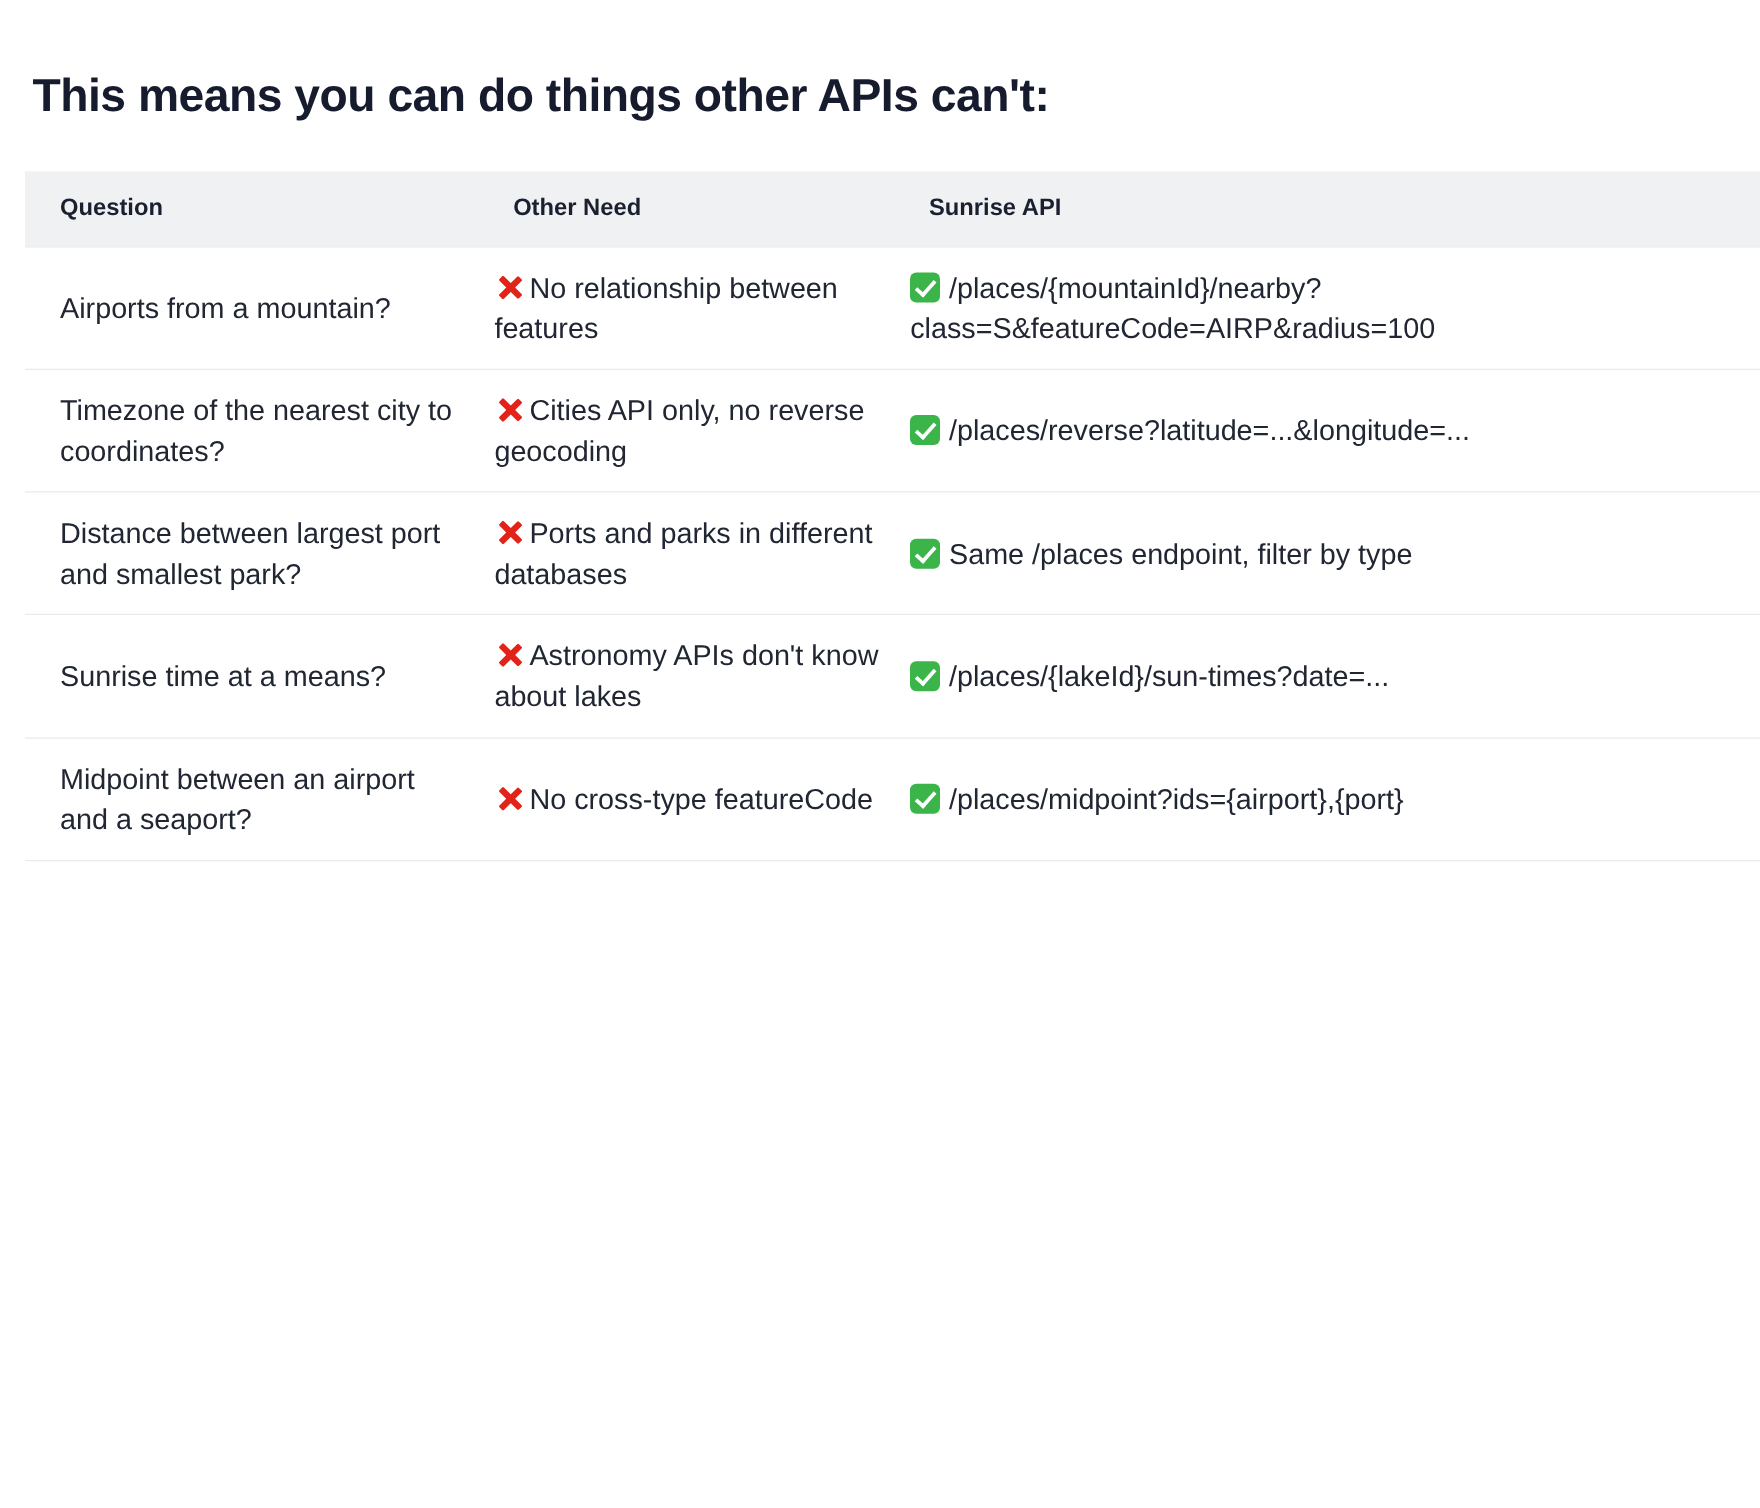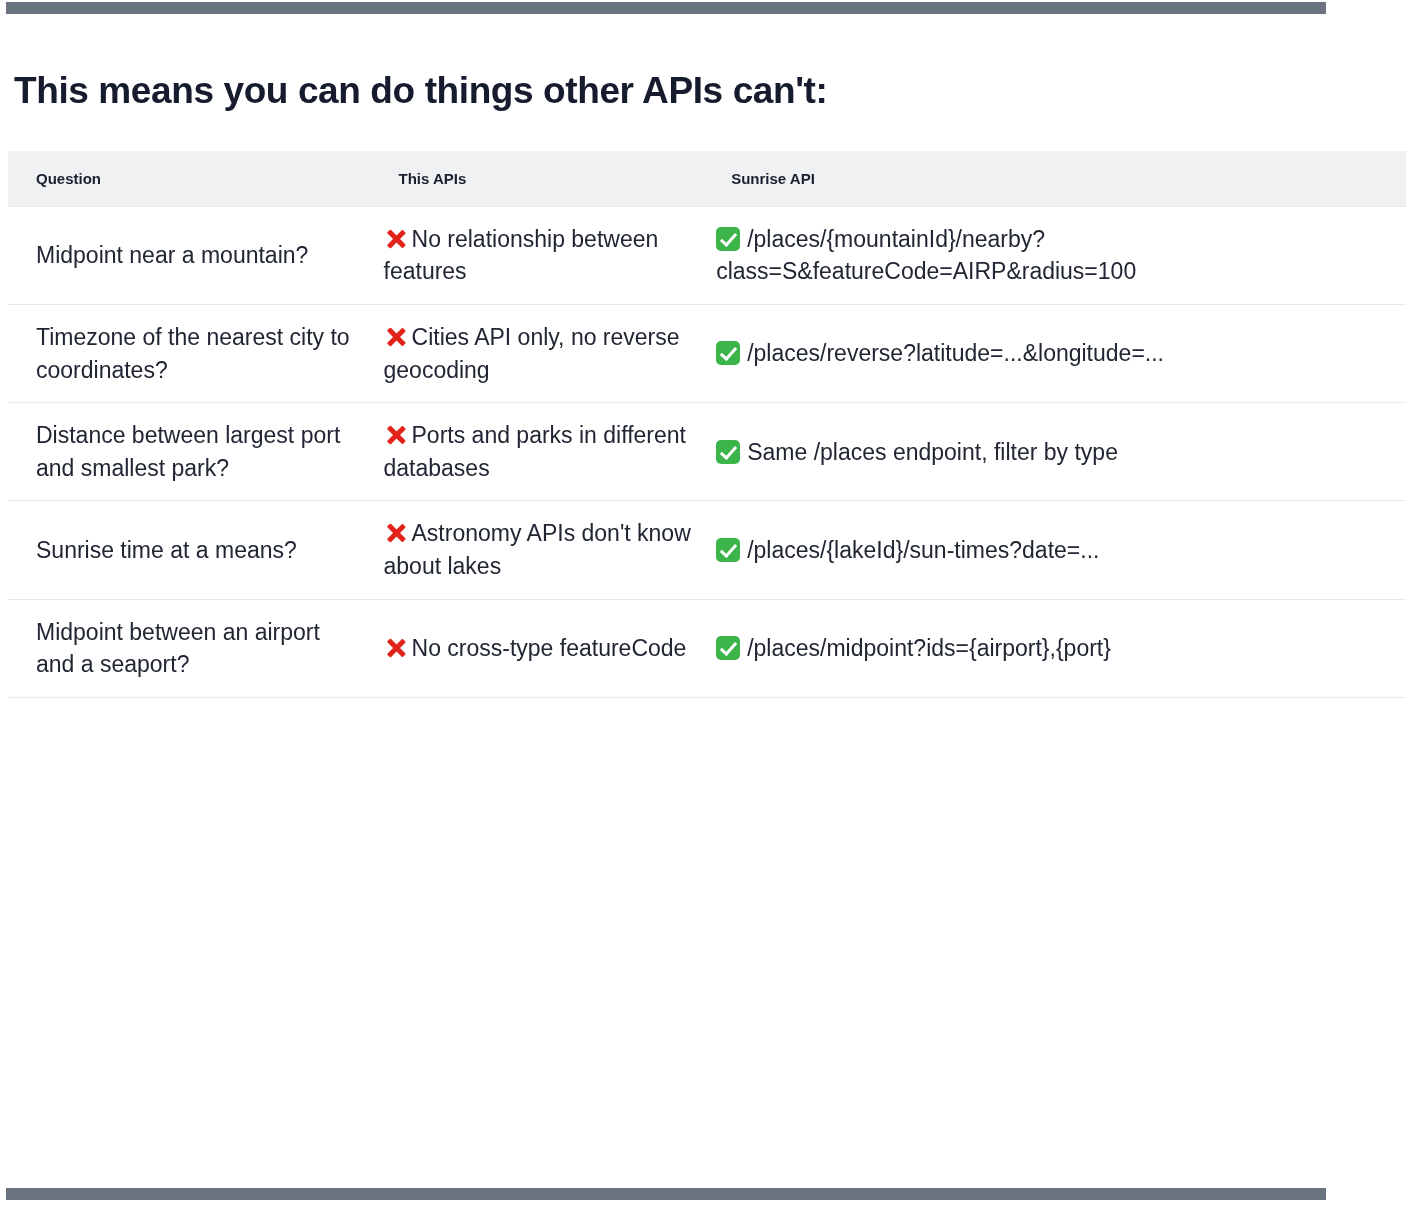--- a/index.html
+++ b/index.html
@@ -14,21 +14,21 @@
     color: #1f2430;
     position: relative;
     overflow: hidden;
   }
   .page {
     width: 1332px;
     height: 1206px;
     box-sizing: border-box;
     position: relative;
     display: flex;
-    flex-direction: column;
+    flex-direction: row;
   }
   .edge-bar {
     height: 12px;
     background: #6b7280;
     margin: 2px 6px 0 6px;
     flex: 0 0 auto;
   }
   .edge-bar.bottom {
     margin: 0 6px 6px 6px;
   }
@@ -47,21 +47,21 @@
   }
   table.compare {
     width: 1398px;
     border-collapse: collapse;
     margin-top: 38px;
     table-layout: fixed;
   }
   table.compare th {
     background: #f0f1f3;
     text-align: left;
-    font-size: 15px;
+    font-size: 19px;
     font-weight: bold;
     color: #1b2030;
     padding: 19px 14px 19px 15px;
     vertical-align: middle;
   }
   table.compare td {
     font-size: 23px;
     color: #212633;
     padding: 16px 20px 16px 0;
     vertical-align: middle;
@@ -137,27 +137,27 @@
 
     <table class="compare">
       <colgroup>
         <col class="col-q">
         <col class="col-other">
         <col class="col-cities">
       </colgroup>
       <thead>
         <tr class="header-row">
           <th>Question</th>
-          <th>This APIs</th>
+          <th>Other Need</th>
           <th>Sunrise API</th>
         </tr>
       </thead>
       <tbody>
           <tr class="data-row">
-            <td class="cell-question">Midpoint near a mountain?</td>
+            <td class="cell-question">Airports from a mountain?</td>
             <td class="cell-other"><span class="x-glyph"></span><span class="cell-text">No relationship between features</span></td>
             <td class="cell-cities"><span class="check-badge"></span><span class="cell-text">/places/{mountainId}/nearby?class=S&amp;featureCode=AIRP&amp;radius=100</span></td>
           </tr>
           <tr class="data-row">
             <td class="cell-question">Timezone of the nearest city to coordinates?</td>
             <td class="cell-other"><span class="x-glyph"></span><span class="cell-text">Cities API only, no reverse geocoding</span></td>
             <td class="cell-cities"><span class="check-badge"></span><span class="cell-text">/places/reverse?latitude=...&amp;longitude=...</span></td>
           </tr>
           <tr class="data-row">
             <td class="cell-question">Distance between largest port and smallest park?</td>

